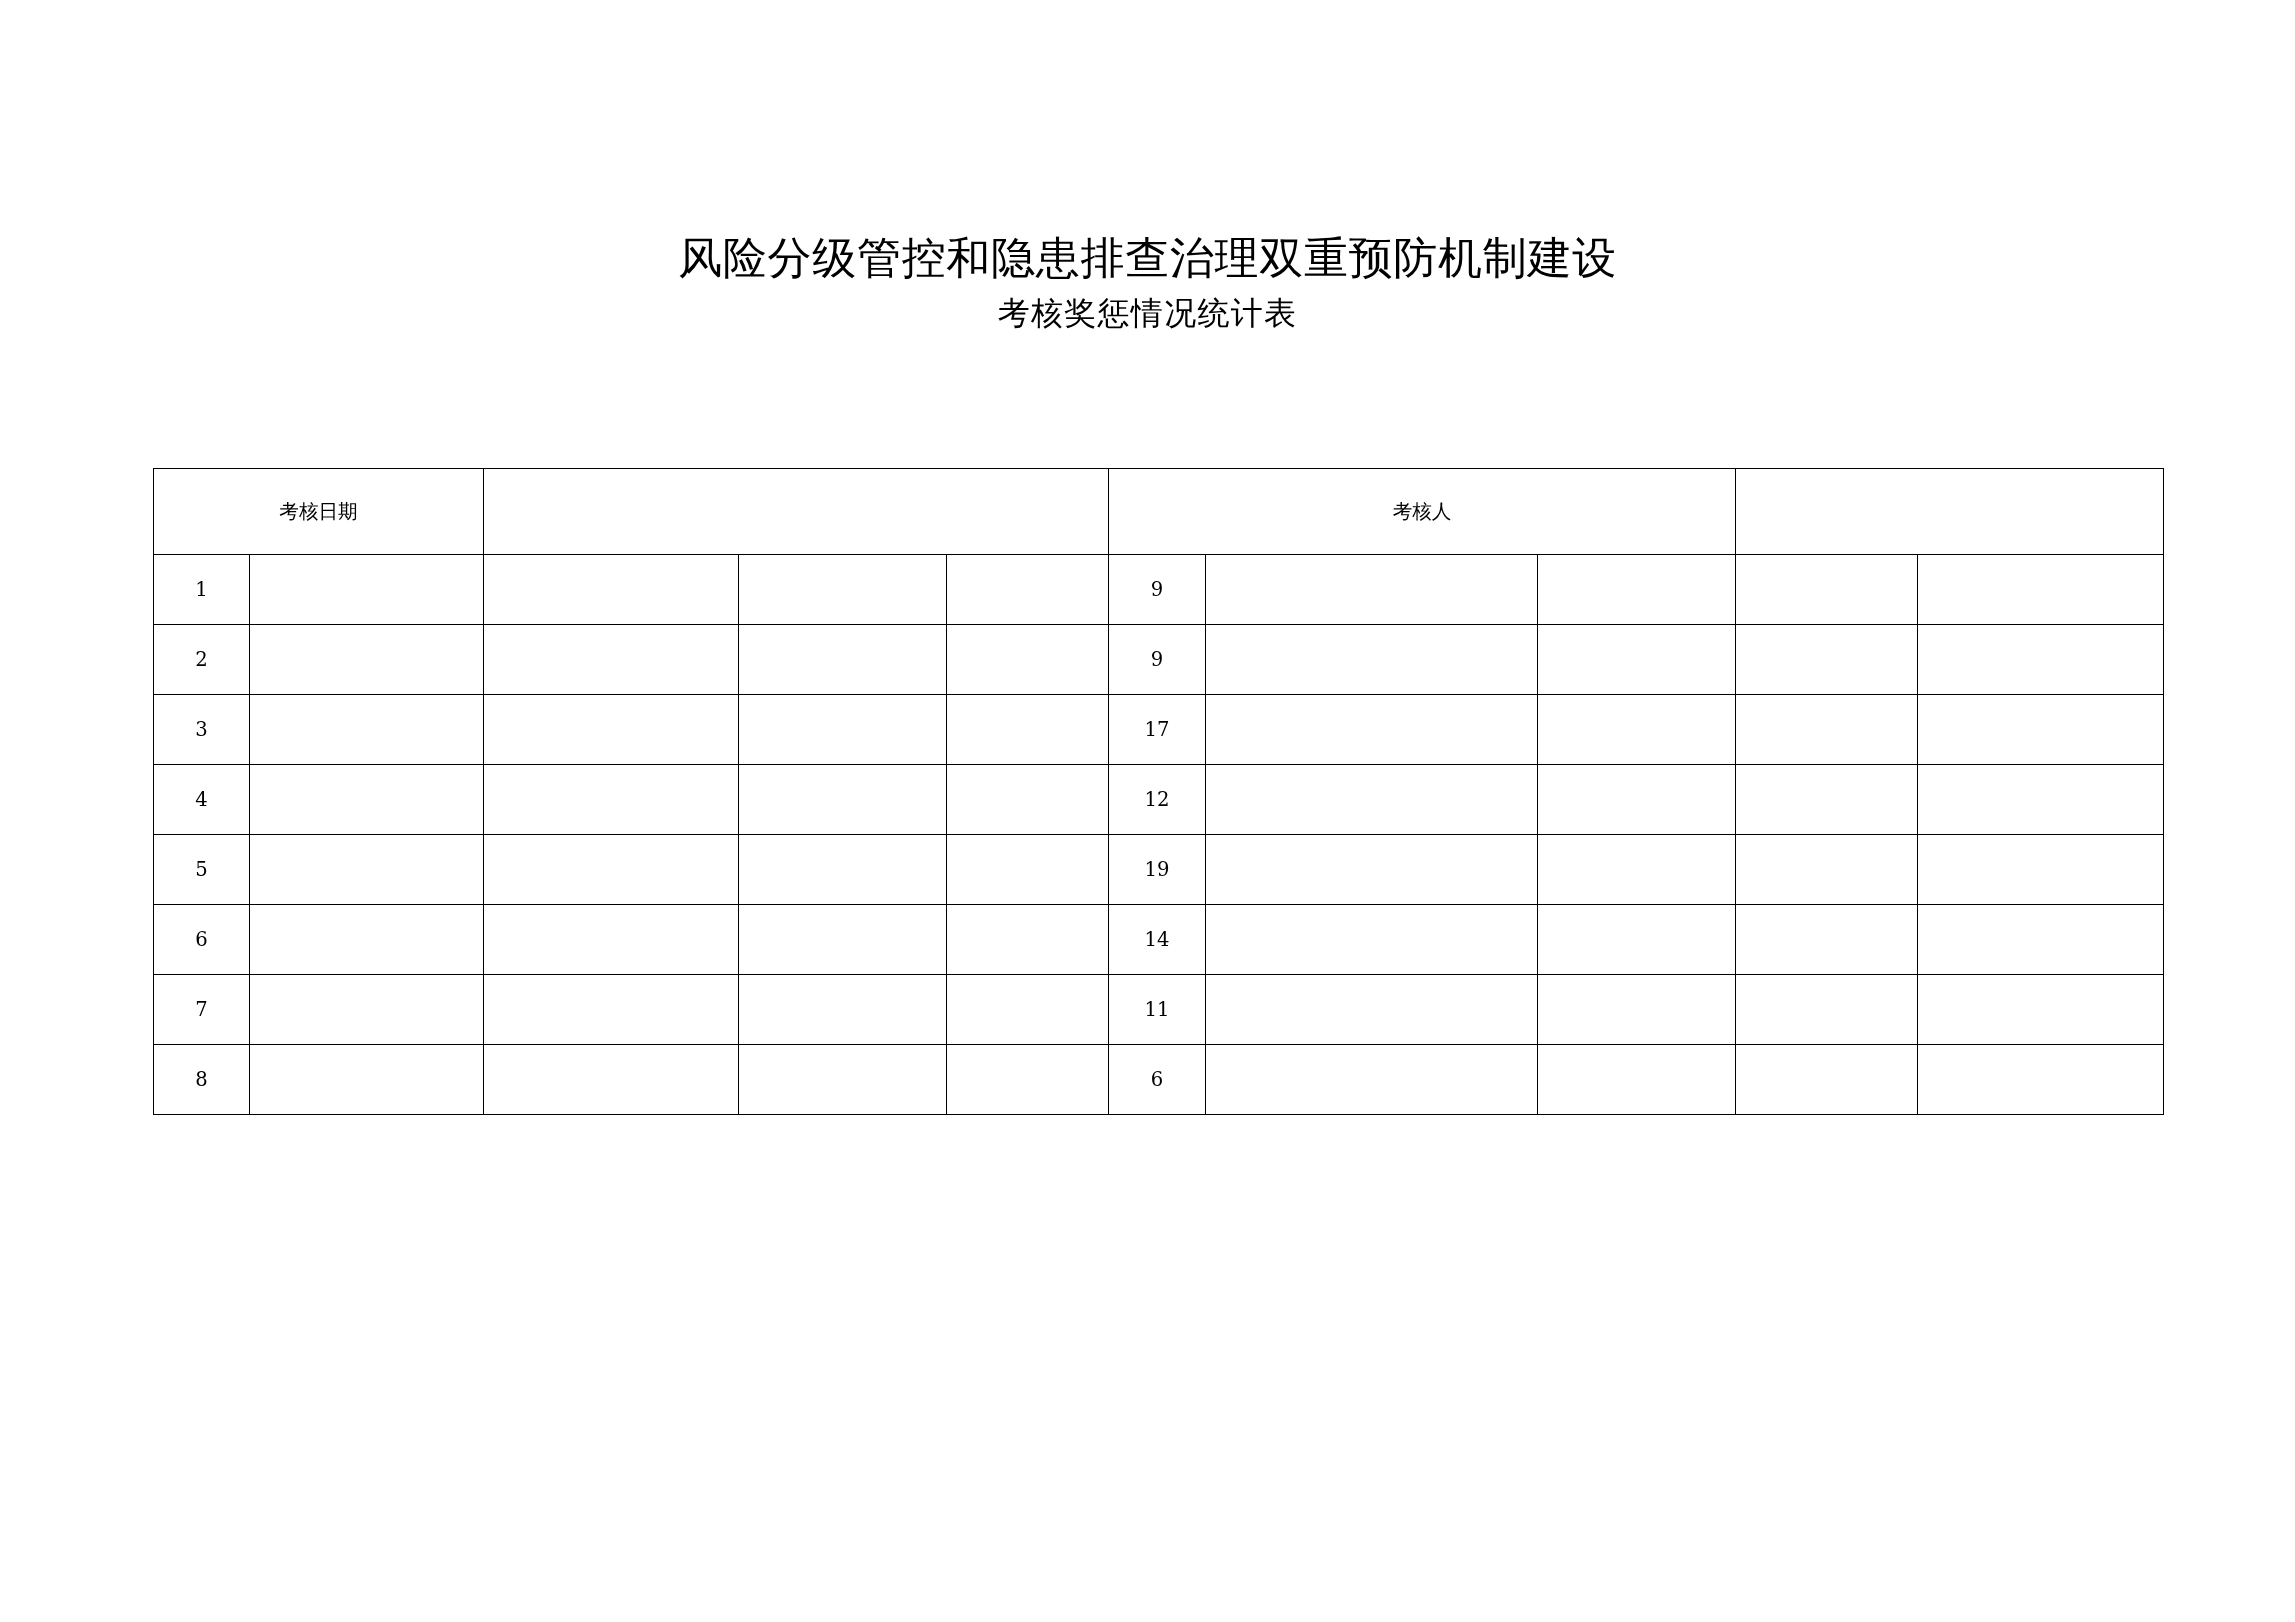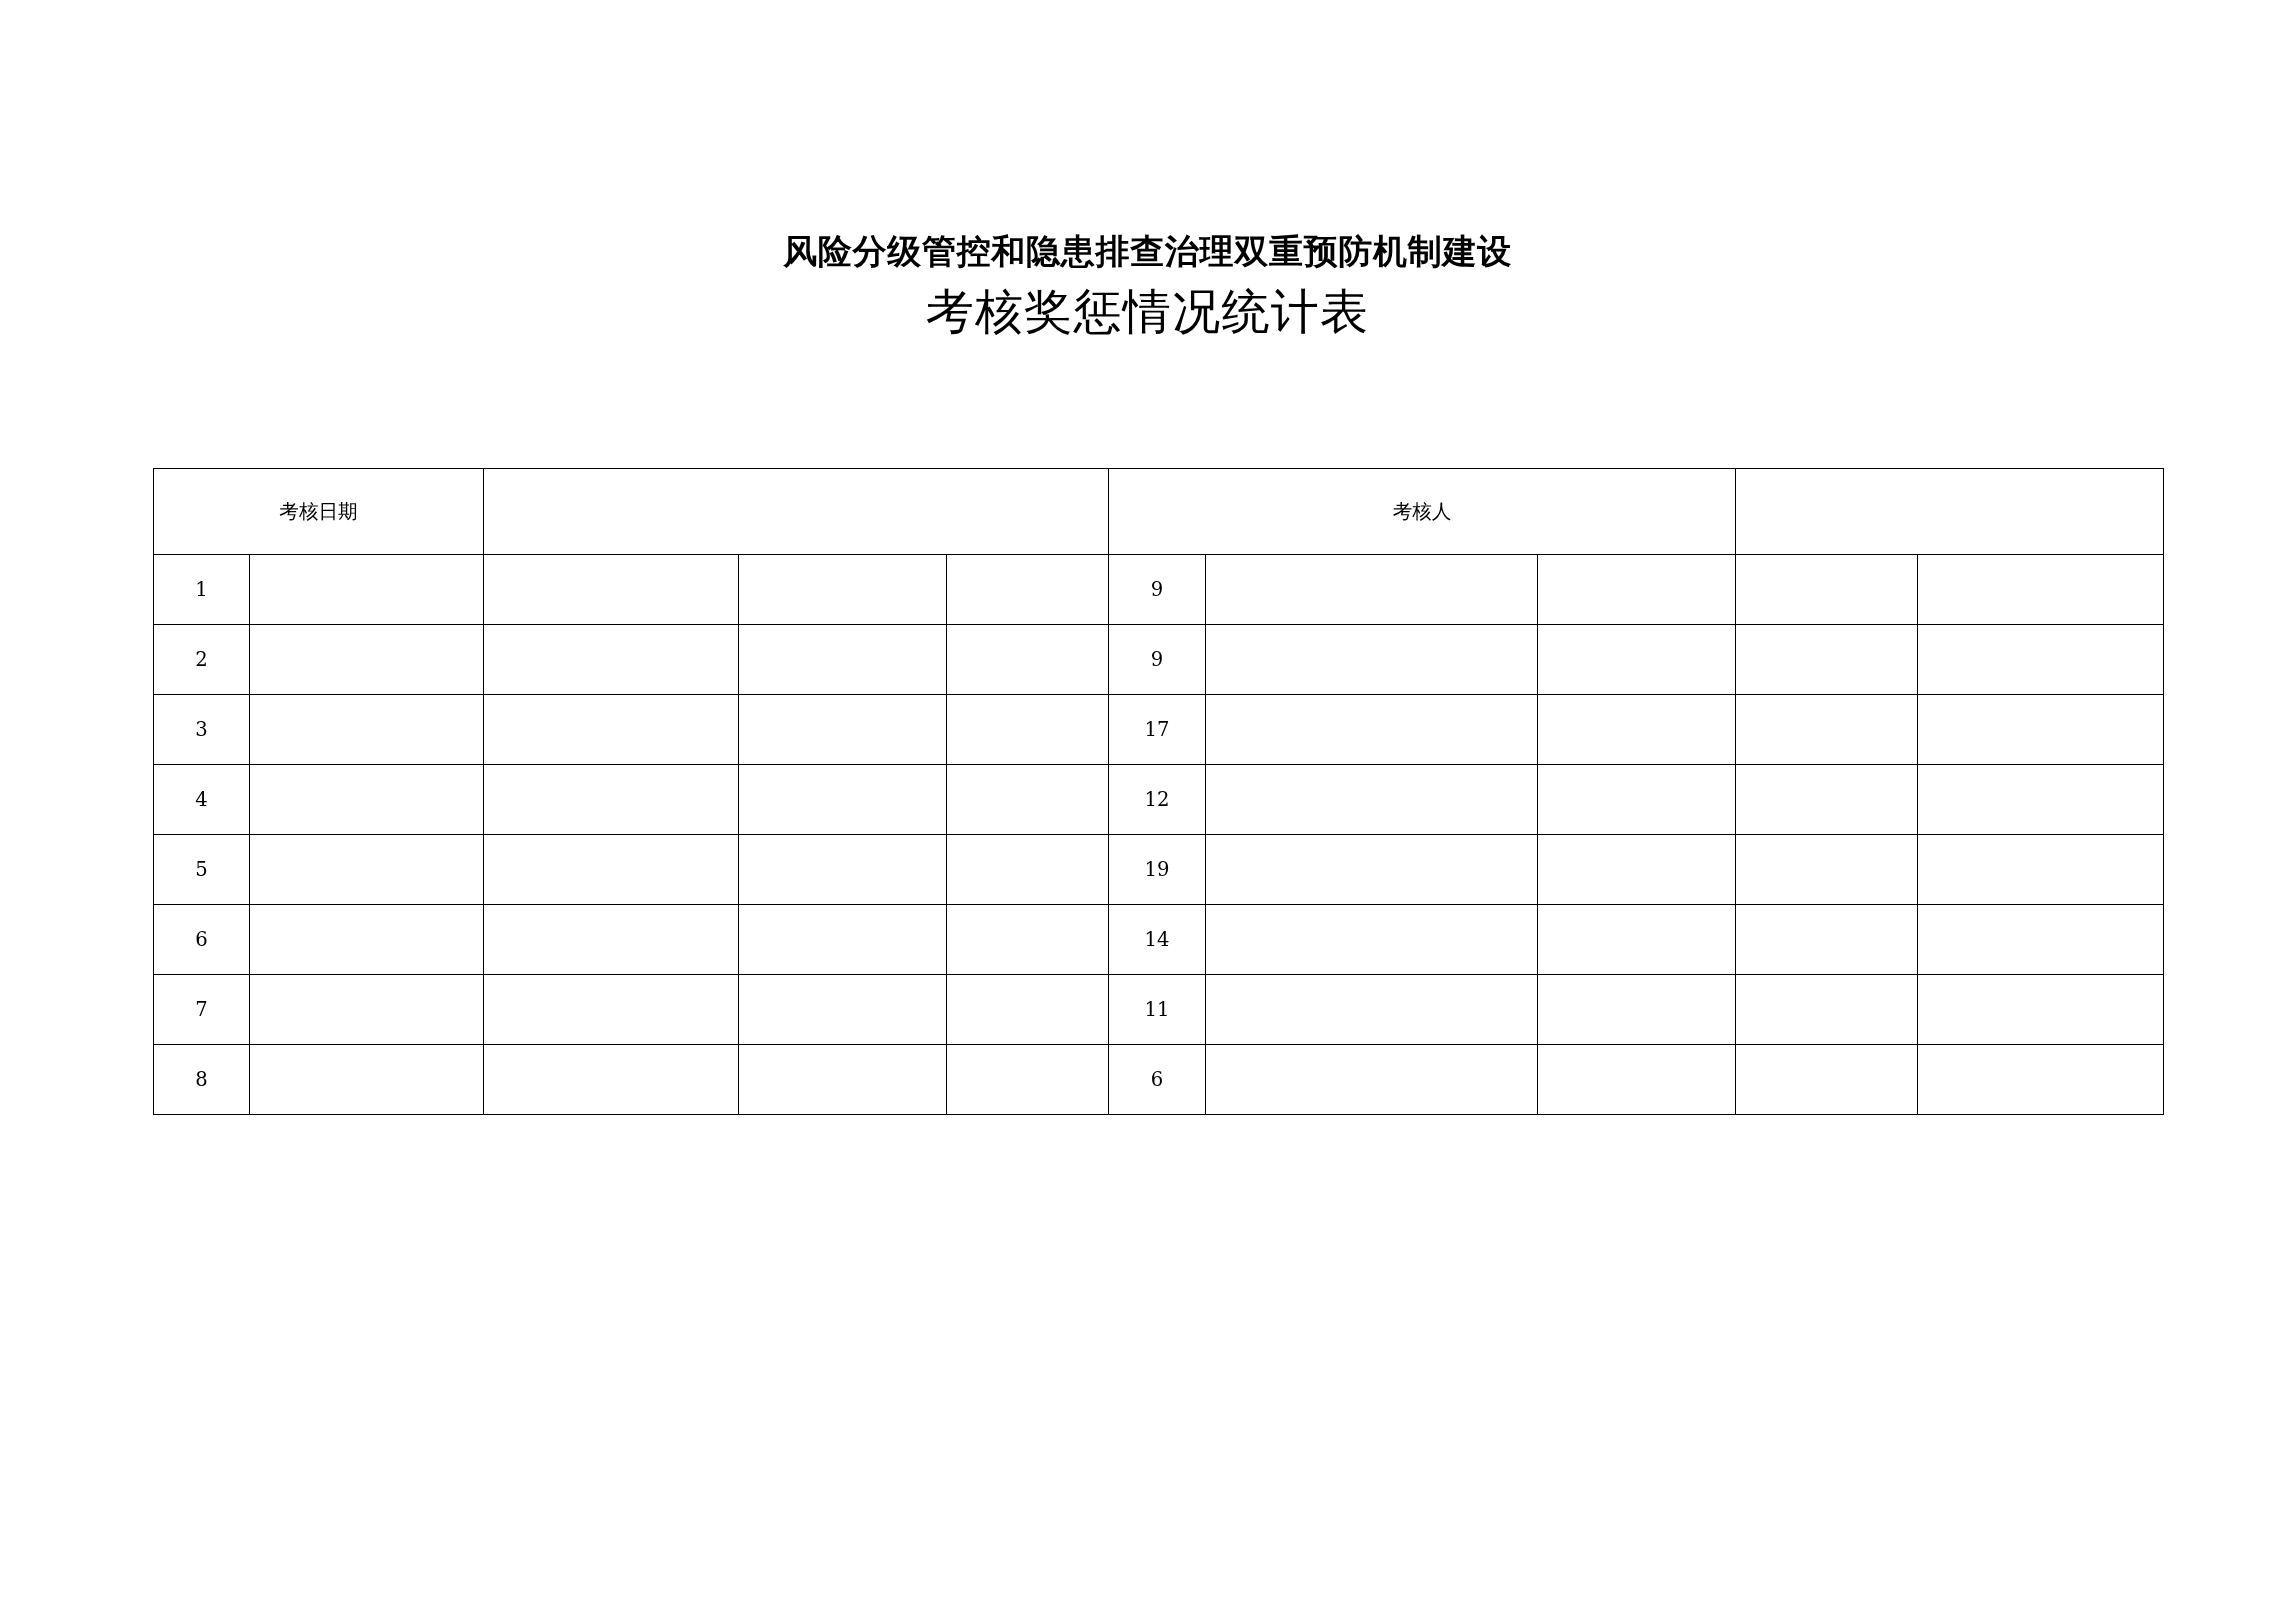--- a/index.html
+++ b/index.html
@@ -18,27 +18,27 @@
     position: relative;
     width: 2295px;
     height: 1623px;
     box-sizing: border-box;
   }
   .title-block {
     text-align: center;
     padding-top: 230px;
   }
   .title-line1 {
-    font-size: 34px;
+    font-size: 44px;
     line-height: 1.25;
     letter-spacing: 0.7px;
-    font-weight: 700;
+    font-weight: 400;
   }
   .title-line2 {
-    font-size: 48px;
+    font-size: 32px;
     line-height: 1.3;
     letter-spacing: 1.3px;
     font-weight: 400;
     margin-top: 7.9px;
   }
   .table-wrap {
     position: absolute;
     left: 143px;
     top: 468px;
     width: 2010px;

